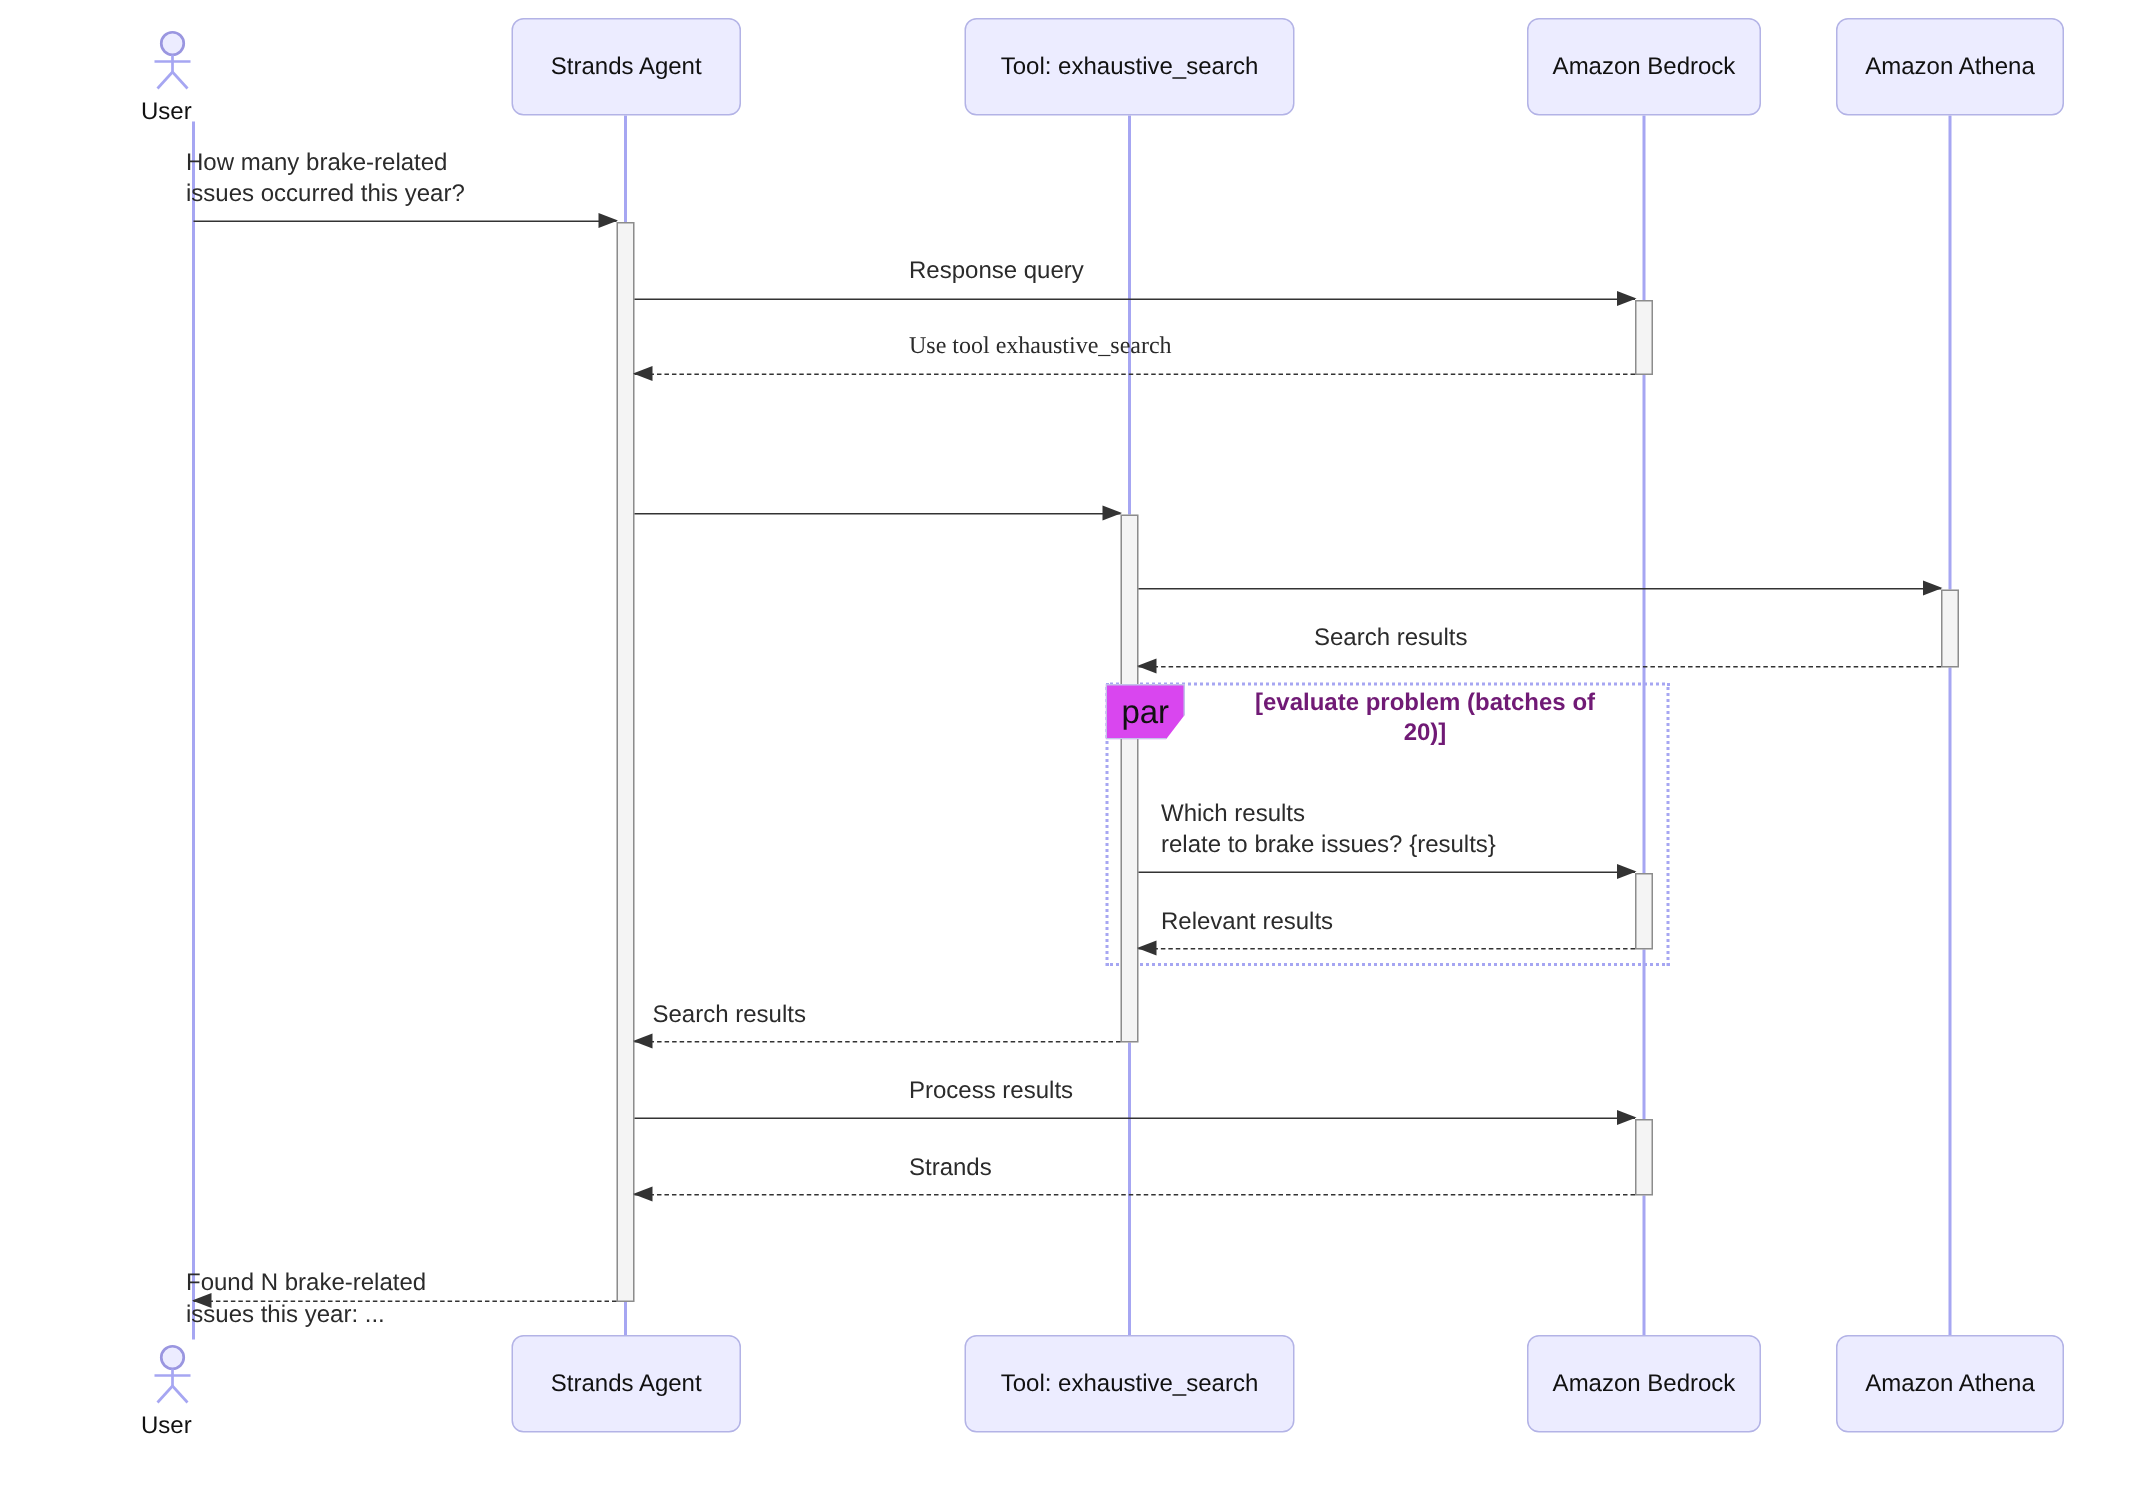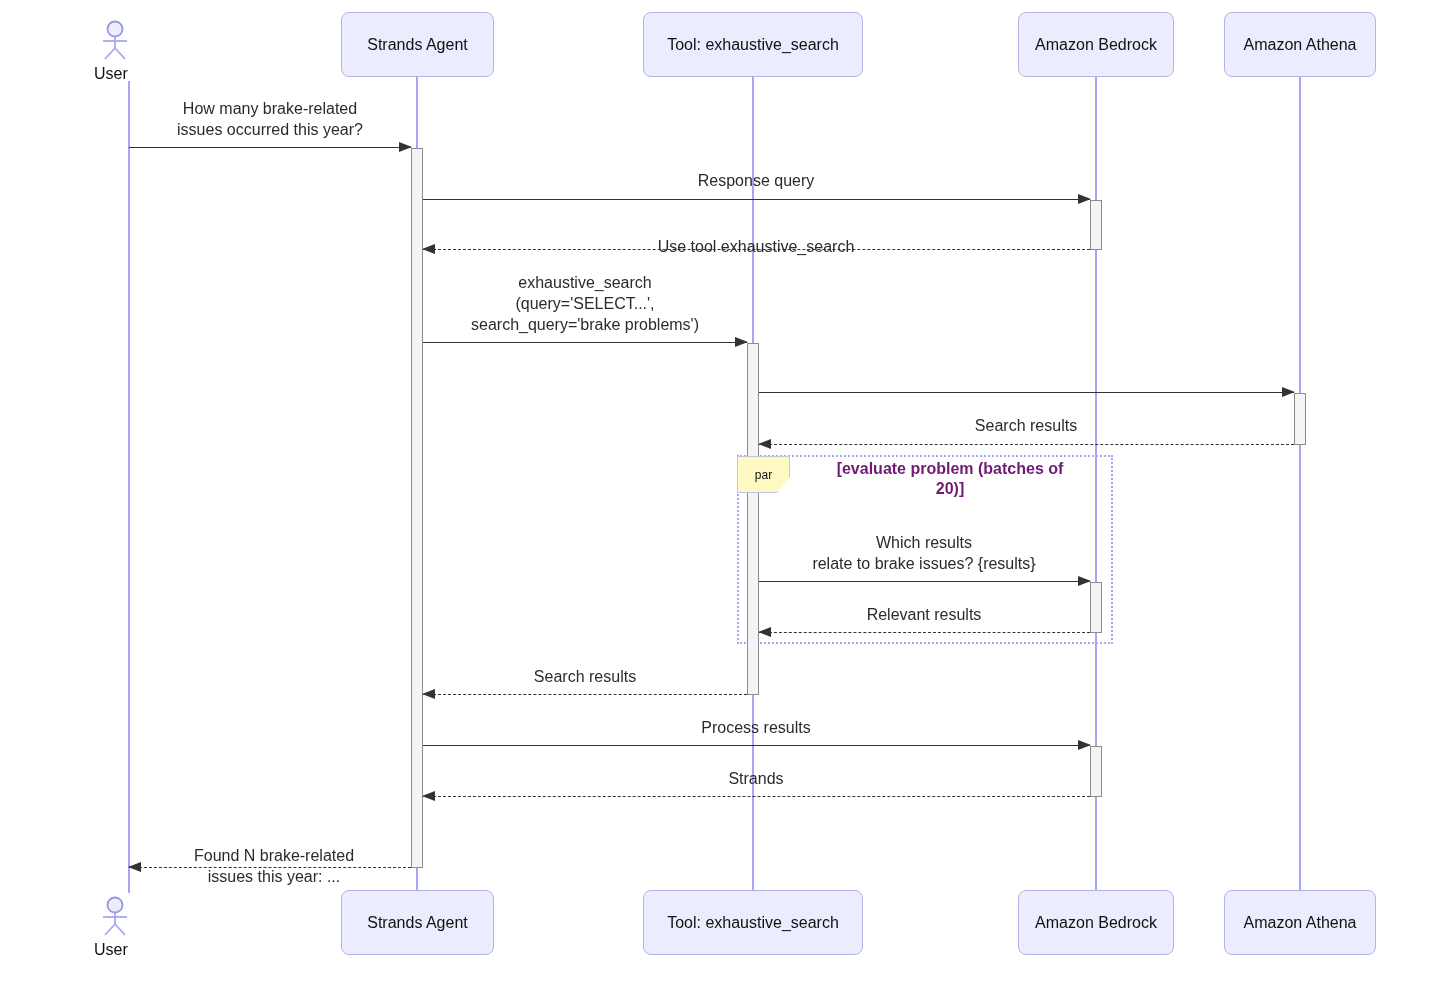--- a/index.html
+++ b/index.html
@@ -57,40 +57,40 @@
   .head-left {
     position: absolute;
     left: -1px; top: -6px;
     width: 0; height: 0;
     border-top: 5px solid transparent;
     border-bottom: 5px solid transparent;
     border-right: 13px solid #333;
   }
   .msg-label {
     position: absolute;
-    text-align: center;
+    text-align: left;
     font-size: 16px;
     line-height: 21px;
     color: #2b2b2b;
     white-space: pre-line;
     z-index: 6;
   }
   .par-box {
     position: absolute;
     border: 2px dotted #a6a6f2;
     z-index: 2;
   }
   .par-label {
     position: absolute;
-    background: #fef9c3;
+    background: #d946ef;
     border: 1px solid #c3c3ea;
     display: flex;
     align-items: center;
     justify-content: center;
-    font-size: 12px;
+    font-size: 22px;
     color: #111;
     clip-path: polygon(0 0, 100% 0, 100% 55%, 76% 100%, 0 100%);
     z-index: 4;
   }
   .par-title {
     position: absolute;
     text-align: center;
     font-size: 16px;
     line-height: 20px;
     font-weight: bold;
@@ -133,28 +133,25 @@
 issues occurred this year?</div>
   <div class="msg-line solid" style="left:129px; top:147px; width:282px;">
       <div class="head-right"></div>
     </div>
 
   <div class="msg-label" style="left:606px; top:170px; width:300px;">Response query</div>
   <div class="msg-line solid" style="left:423px; top:199px; width:667px;">
       <div class="head-right"></div>
     </div>
 
-  <div class="msg-label" style="left:606px; top:236px; width:300px;">Use tool exhaustive_search</div>
+  <div class="msg-label" style="left:606px; top:220px; width:300px;font-family:Liberation Serif, serif;">Use tool exhaustive_search</div>
   <div class="msg-line dashed" style="left:423px; top:249px; width:667px;">
       <div class="head-left"></div>
     </div>
 
-  <div class="msg-label" style="left:435px; top:272px; width:300px;">exhaustive_search
-(query='SELECT...',
-search_query='brake problems')</div>
   <div class="msg-line solid" style="left:423px; top:342px; width:324px;">
       <div class="head-right"></div>
     </div>
 
   <div class="msg-line solid" style="left:759px; top:392px; width:535px;">
       <div class="head-right"></div>
     </div>
 
   <div class="msg-label" style="left:876px; top:415px; width:300px;">Search results</div>
   <div class="msg-line dashed" style="left:759px; top:444px; width:535px;">

